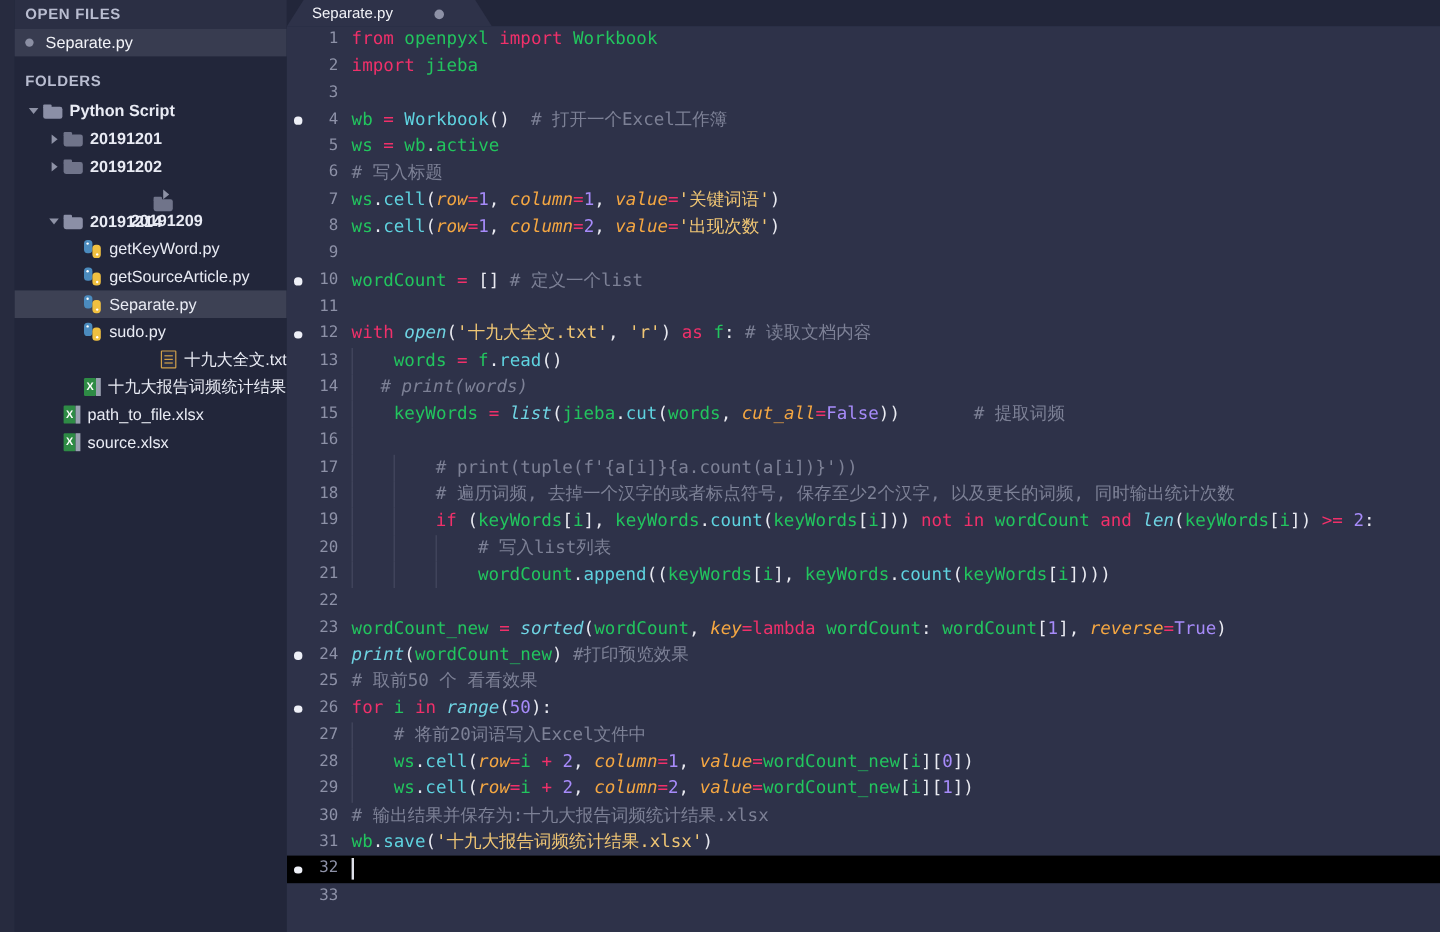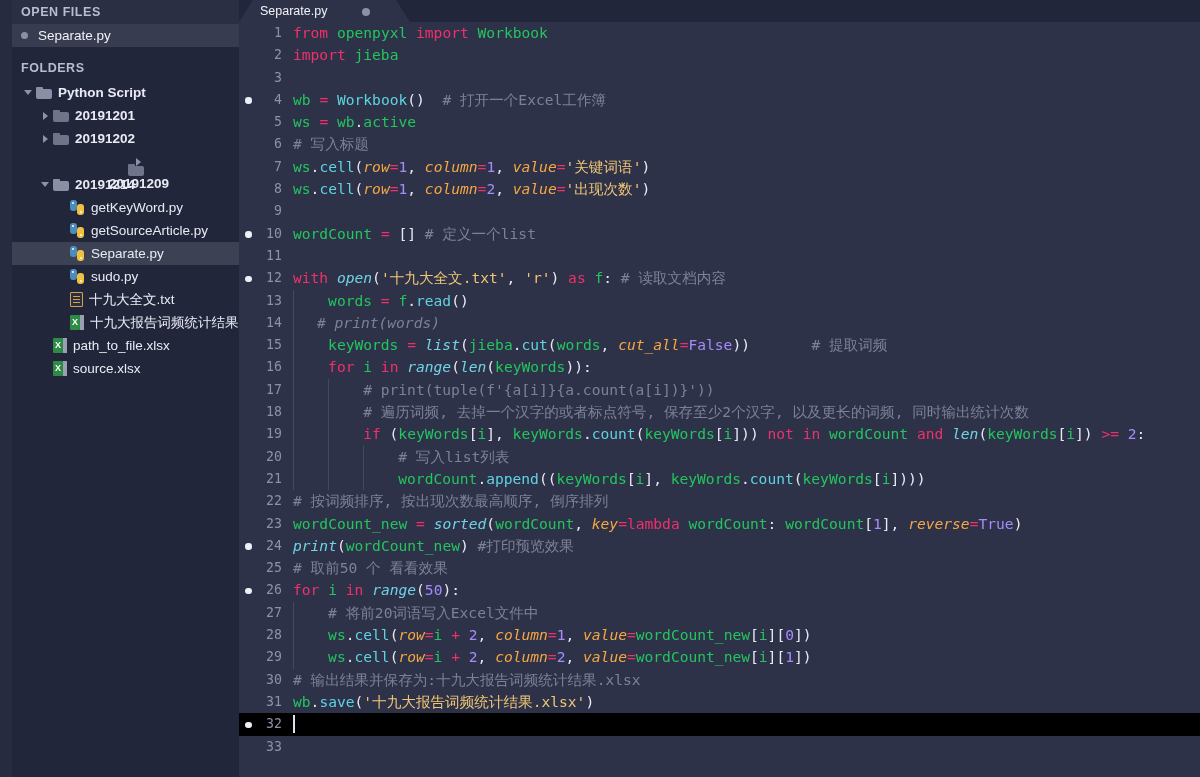--- a/index.html
+++ b/index.html
@@ -315,21 +315,21 @@
         <div class="tree-row" style="padding-left: 44px;">
           <span class="arrow none"></span>
           <span class="ic ic-py">
             <span class="b1"></span>
             <span class="b2"></span>
             <span class="d1"></span>
             <span class="d2"></span>
           </span>
           <span class="tree-label">sudo.py</span>
         </div>
-        <div class="tree-row" style="padding-left: 44px;">
+        <div class="tree-row" style="padding-left: 44px; justify-content: flex-end;">
           <span class="arrow none"></span>
           <span class="ic ic-txt">
             <span class="pg"></span>
             <span class="ln" style="top:4px"></span>
             <span class="ln" style="top:7px"></span>
             <span class="ln" style="top:10px"></span>
           </span>
           <span class="tree-label">十九大全文.txt</span>
         </div>
         <div class="tree-row" style="padding-left: 44px;">
@@ -380,27 +380,27 @@
         <div class="code-line"><span class="lineno">6</span><span class="code-text" style="left: 54px;"><span class="com"># 写入标题</span></span></div>
         <div class="code-line"><span class="lineno">7</span><span class="code-text" style="left: 54px;"><span class="pl">ws</span>.<span class="fn">cell</span>(<span class="par">row</span><span class="op">=</span><span class="num">1</span>, <span class="par">column</span><span class="op">=</span><span class="num">1</span>, <span class="par">value</span><span class="op">=</span><span class="str">'关键词语'</span>)</span></div>
         <div class="code-line"><span class="lineno">8</span><span class="code-text" style="left: 54px;"><span class="pl">ws</span>.<span class="fn">cell</span>(<span class="par">row</span><span class="op">=</span><span class="num">1</span>, <span class="par">column</span><span class="op">=</span><span class="num">2</span>, <span class="par">value</span><span class="op">=</span><span class="str">'出现次数'</span>)</span></div>
         <div class="code-line"><span class="lineno">9</span><span class="code-text" style="left: 54px;"></span></div>
         <div class="code-line"><span class="gutter-dot"></span><span class="lineno">10</span><span class="code-text" style="left: 54px;"><span class="pl">wordCount</span> <span class="op">=</span> [] <span class="com"># 定义一个list</span></span></div>
         <div class="code-line"><span class="lineno">11</span><span class="code-text" style="left: 54px;"></span></div>
         <div class="code-line"><span class="gutter-dot"></span><span class="lineno">12</span><span class="code-text" style="left: 54px;"><span class="kw">with</span> <span class="bi">open</span>(<span class="str">'十九大全文.txt'</span>, <span class="str">'r'</span>) <span class="kw">as</span> <span class="pl">f</span>: <span class="com"># 读取文档内容</span></span></div>
         <div class="code-line"><span class="lineno">13</span><span class="guide" style="left: 54px;"></span><span class="code-text" style="left: 89.1px;"><span class="pl">words</span> <span class="op">=</span> <span class="pl">f</span>.<span class="fn">read</span>()</span></div>
         <div class="code-line"><span class="lineno">14</span><span class="guide" style="left: 54px;"></span><span class="code-text" style="left: 78px; font-style: italic;"><span class="com"># print(words)</span></span></div>
         <div class="code-line"><span class="lineno">15</span><span class="guide" style="left: 54px;"></span><span class="code-text" style="left: 89.1px;"><span class="pl">keyWords</span> <span class="op">=</span> <span class="bi">list</span>(<span class="pl">jieba</span>.<span class="fn">cut</span>(<span class="pl">words</span>, <span class="par">cut_all</span><span class="op">=</span><span class="const">False</span>))       <span class="com"># 提取词频</span></span></div>
-        <div class="code-line"><span class="lineno">16</span><span class="guide" style="left: 54px;"></span><span class="code-text" style="left: 89.1px;"><span class="kw">for</span> <span class="pl">i</span> <span class="kw">in</span> <span class="bi">range</span>(<span class="bi">len</span>(<span class="pl">keyWords</span>)):</span></div>
+        <div class="code-line"><span class="lineno">16</span><span class="guide" style="left: 54px;"></span></div>
         <div class="code-line"><span class="lineno">17</span><span class="guide" style="left: 54px;"></span><span class="guide" style="left: 89.1px;"></span><span class="code-text" style="left: 124.2px;"><span class="com"># print(tuple(f'{a[i]}{a.count(a[i])}'))</span></span></div>
         <div class="code-line"><span class="lineno">18</span><span class="guide" style="left: 54px;"></span><span class="guide" style="left: 89.1px;"></span><span class="code-text" style="left: 124.2px;"><span class="com"># 遍历词频, 去掉一个汉字的或者标点符号, 保存至少2个汉字, 以及更长的词频, 同时输出统计次数</span></span></div>
         <div class="code-line"><span class="lineno">19</span><span class="guide" style="left: 54px;"></span><span class="guide" style="left: 89.1px;"></span><span class="code-text" style="left: 124.2px;"><span class="kw">if</span> (<span class="pl">keyWords</span>[<span class="pl">i</span>], <span class="pl">keyWords</span>.<span class="fn">count</span>(<span class="pl">keyWords</span>[<span class="pl">i</span>])) <span class="kw">not</span> <span class="kw">in</span> <span class="pl">wordCount</span> <span class="kw">and</span> <span class="bi">len</span>(<span class="pl">keyWords</span>[<span class="pl">i</span>]) <span class="op">&gt;=</span> <span class="num">2</span>:</span></div>
         <div class="code-line"><span class="lineno">20</span><span class="guide" style="left: 54px;"></span><span class="guide" style="left: 89.1px;"></span><span class="guide" style="left: 124.2px;"></span><span class="code-text" style="left: 159.3px;"><span class="com"># 写入list列表</span></span></div>
         <div class="code-line"><span class="lineno">21</span><span class="guide" style="left: 54px;"></span><span class="guide" style="left: 89.1px;"></span><span class="guide" style="left: 124.2px;"></span><span class="code-text" style="left: 159.3px;"><span class="pl">wordCount</span>.<span class="fn">append</span>((<span class="pl">keyWords</span>[<span class="pl">i</span>], <span class="pl">keyWords</span>.<span class="fn">count</span>(<span class="pl">keyWords</span>[<span class="pl">i</span>])))</span></div>
-        <div class="code-line"><span class="lineno">22</span><span class="code-text" style="left: 54px;"><span class="com"># 按词频排序, 按出现次数最高顺序, 倒序排列</span></span></div>
+        <div class="code-line"><span class="lineno">22</span></div>
         <div class="code-line"><span class="lineno">23</span><span class="code-text" style="left: 54px;"><span class="pl">wordCount_new</span> <span class="op">=</span> <span class="bi">sorted</span>(<span class="pl">wordCount</span>, <span class="par">key</span><span class="op">=</span><span class="kw">lambda</span> <span class="pl">wordCount</span>: <span class="pl">wordCount</span>[<span class="num">1</span>], <span class="par">reverse</span><span class="op">=</span><span class="const">True</span>)</span></div>
         <div class="code-line"><span class="gutter-dot"></span><span class="lineno">24</span><span class="code-text" style="left: 54px;"><span class="bi">print</span>(<span class="pl">wordCount_new</span>) <span class="com">#打印预览效果</span></span></div>
         <div class="code-line"><span class="lineno">25</span><span class="code-text" style="left: 54px;"><span class="com"># 取前50 个 看看效果</span></span></div>
         <div class="code-line"><span class="gutter-dot"></span><span class="lineno">26</span><span class="code-text" style="left: 54px;"><span class="kw">for</span> <span class="pl">i</span> <span class="kw">in</span> <span class="bi">range</span>(<span class="num">50</span>):</span></div>
         <div class="code-line"><span class="lineno">27</span><span class="guide" style="left: 54px;"></span><span class="code-text" style="left: 89.1px;"><span class="com"># 将前20词语写入Excel文件中</span></span></div>
         <div class="code-line"><span class="lineno">28</span><span class="guide" style="left: 54px;"></span><span class="code-text" style="left: 89.1px;"><span class="pl">ws</span>.<span class="fn">cell</span>(<span class="par">row</span><span class="op">=</span><span class="pl">i</span> <span class="op">+</span> <span class="num">2</span>, <span class="par">column</span><span class="op">=</span><span class="num">1</span>, <span class="par">value</span><span class="op">=</span><span class="pl">wordCount_new</span>[<span class="pl">i</span>][<span class="num">0</span>])</span></div>
         <div class="code-line"><span class="lineno">29</span><span class="guide" style="left: 54px;"></span><span class="code-text" style="left: 89.1px;"><span class="pl">ws</span>.<span class="fn">cell</span>(<span class="par">row</span><span class="op">=</span><span class="pl">i</span> <span class="op">+</span> <span class="num">2</span>, <span class="par">column</span><span class="op">=</span><span class="num">2</span>, <span class="par">value</span><span class="op">=</span><span class="pl">wordCount_new</span>[<span class="pl">i</span>][<span class="num">1</span>])</span></div>
         <div class="code-line"><span class="lineno">30</span><span class="code-text" style="left: 54px;"><span class="com"># 输出结果并保存为:十九大报告词频统计结果.xlsx</span></span></div>
         <div class="code-line"><span class="lineno">31</span><span class="code-text" style="left: 54px;"><span class="pl">wb</span>.<span class="fn">save</span>(<span class="str">'十九大报告词频统计结果.xlsx'</span>)</span></div>
         <div class="code-line active"><span class="gutter-dot"></span><span class="lineno">32</span><span class="code-text" style="left: 54px;"></span><span id="cursor"></span></div>

